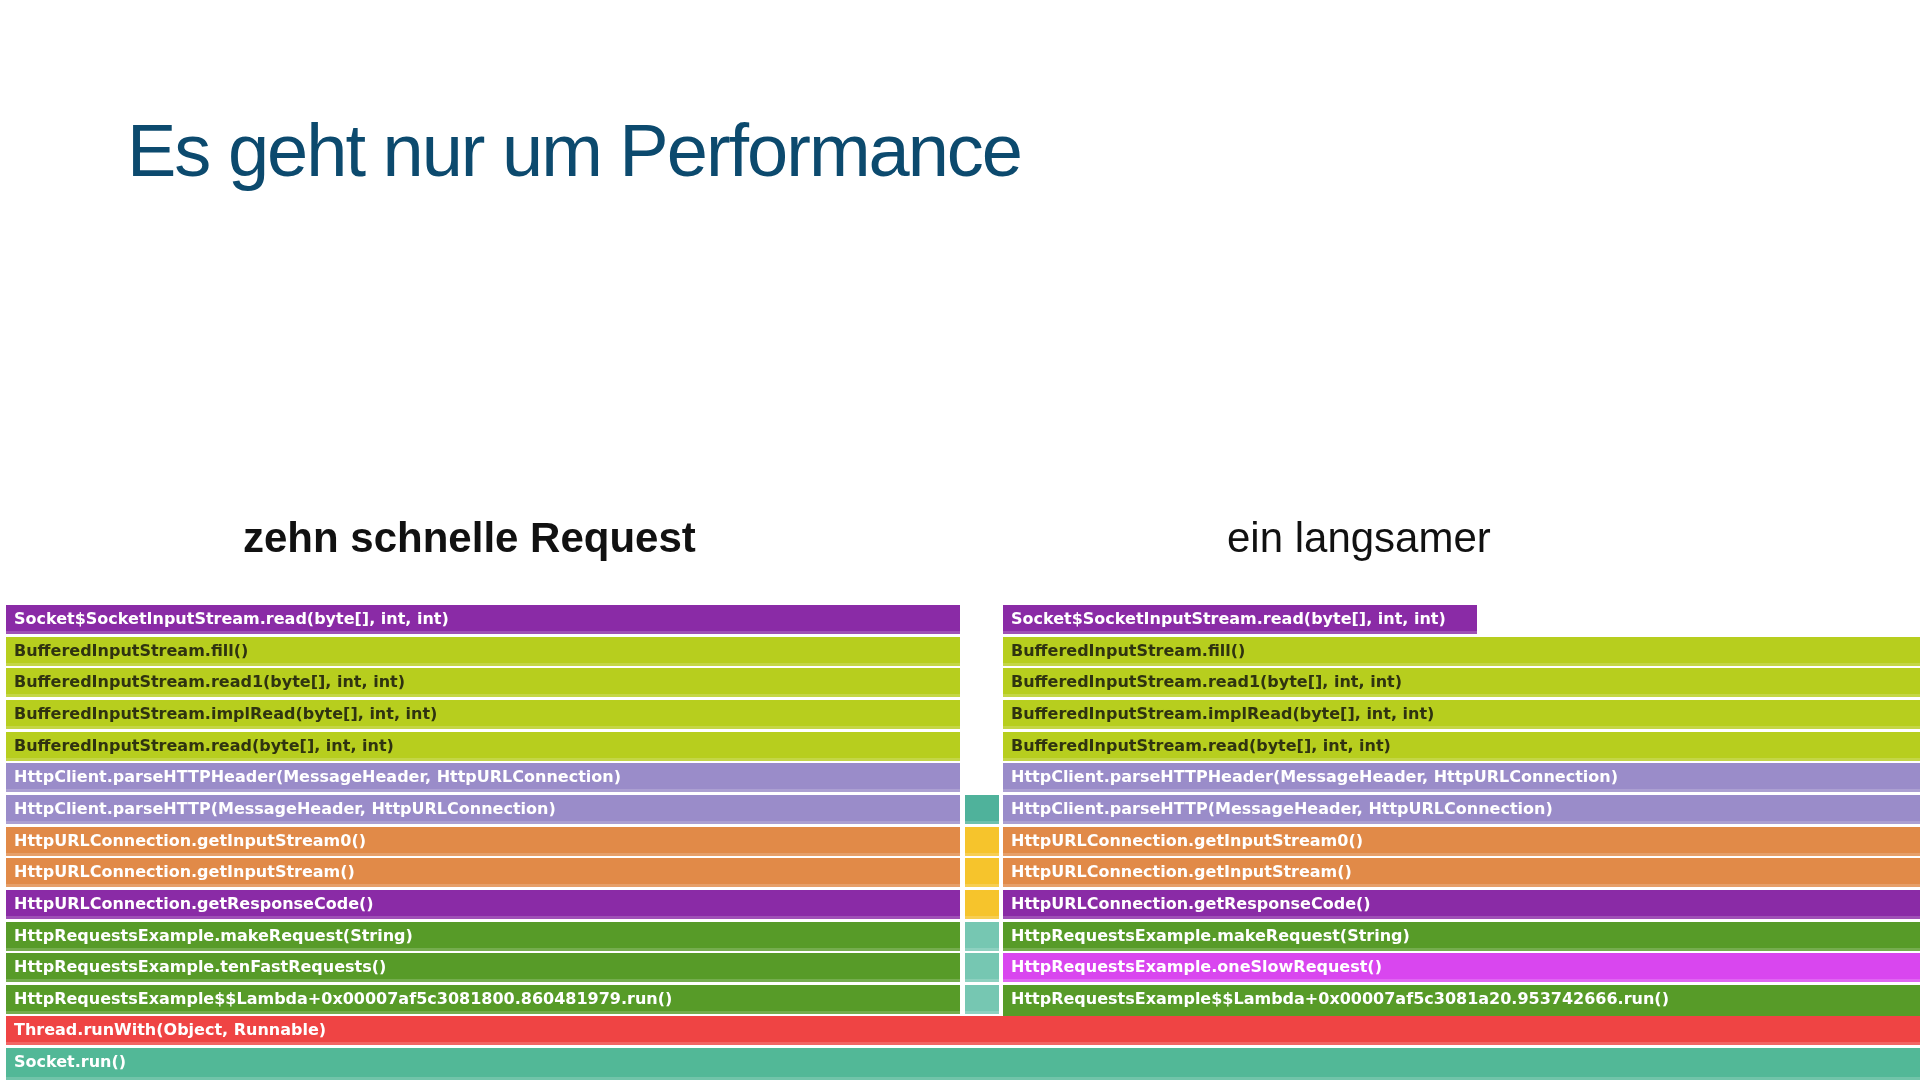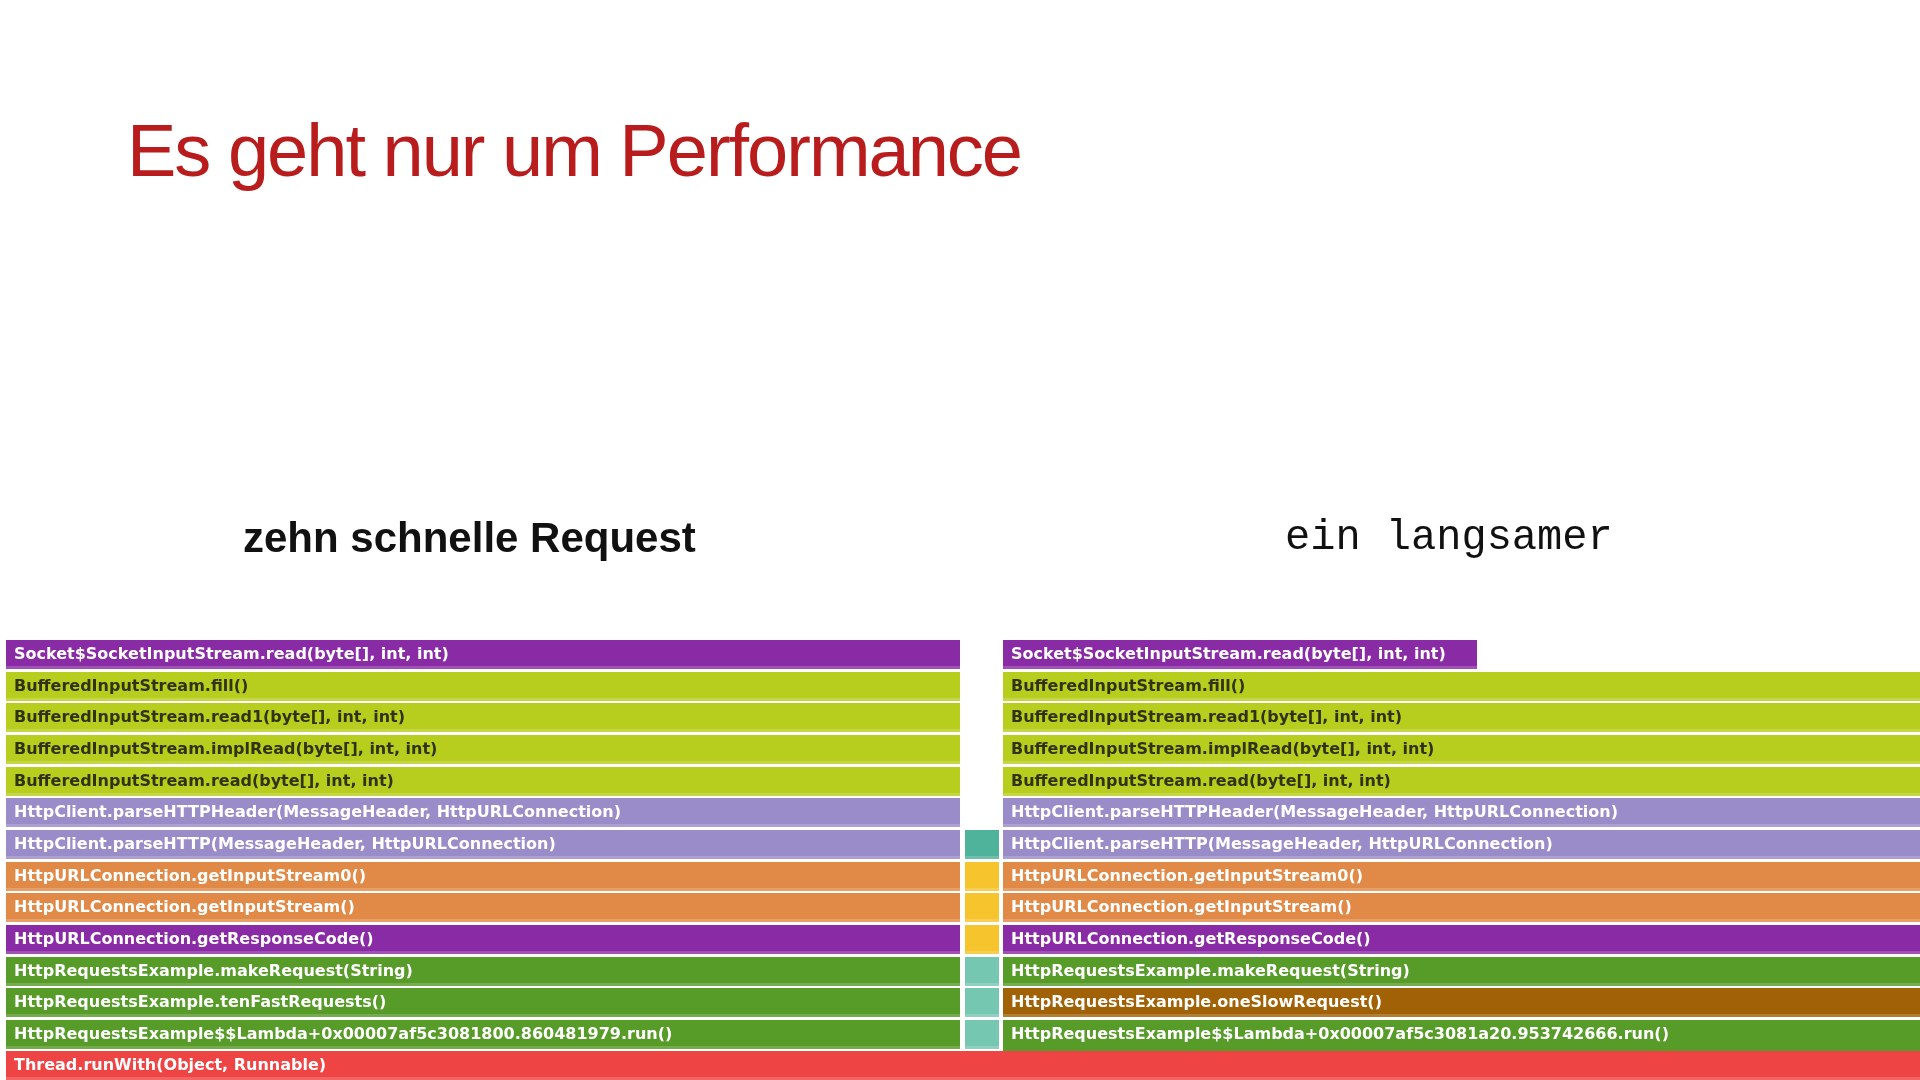--- a/index.html
+++ b/index.html
@@ -16,49 +16,48 @@
     width: 1920px;
     height: 1080px;
     background: #ffffff;
   }
   .slide-title {
     position: absolute;
     left: 127px;
     top: 108px;
     font-size: 74px;
     letter-spacing: -2px;
-    color: #b91c1c;
+    color: #0c4a6e;
     font-weight: 500;
     white-space: nowrap;
   }
   .col-label {
     position: absolute;
     top: 514px;
     font-size: 42px;
     color: #111111;
     white-space: nowrap;
   }
   .col-label.left  { left: 243px; font-weight: bold; }
-  .col-label.right { left: 1285px; font-family: Liberation Mono, monospace; }
+  .col-label.right { left: 1227px; }
 
   .flame {
     position: absolute;
     left: 0;
     top: 605px;
     width: 1920px;
     height: 475px;
   }
   .fcell {
     position: absolute;
     height: 29px;
     box-sizing: border-box;
     box-shadow: inset 0 -3px 0 rgba(255,255,255,0.18);
     overflow: hidden;
     white-space: nowrap;
-    margin-top: 35px;
   }
   .fcell span {
     display: inline-block;
     padding-left: 8px;
     font-family: "DejaVu Sans", "Liberation Sans", sans-serif;
     font-size: 16px;
     font-weight: bold;
     line-height: 28px;
   }
   .t-light span { color: #ffffff; }
@@ -103,20 +102,20 @@
       <div class="fcell cell-mid" style="top: 253px; height: 29px; background: rgb(246, 196, 44);"></div>
       <div class="fcell cell-right t-light" style="top: 253px; height: 29px; background: rgb(225, 138, 72);"><span>HttpURLConnection.getInputStream()</span></div>
       <div class="fcell cell-left t-light" style="top: 285px; height: 29px; background: rgb(138, 43, 166);"><span>HttpURLConnection.getResponseCode()</span></div>
       <div class="fcell cell-mid" style="top: 285px; height: 29px; background: rgb(246, 196, 44);"></div>
       <div class="fcell cell-right t-light" style="top: 285px; height: 29px; background: rgb(138, 43, 166);"><span>HttpURLConnection.getResponseCode()</span></div>
       <div class="fcell cell-left t-light" style="top: 317px; height: 29px; background: rgb(87, 155, 40);"><span>HttpRequestsExample.makeRequest(String)</span></div>
       <div class="fcell cell-mid" style="top: 317px; height: 29px; background: rgb(118, 199, 178);"></div>
       <div class="fcell cell-right t-light" style="top: 317px; height: 29px; background: rgb(87, 155, 40);"><span>HttpRequestsExample.makeRequest(String)</span></div>
       <div class="fcell cell-left t-light" style="top: 348px; height: 29px; background: rgb(87, 155, 40);"><span>HttpRequestsExample.tenFastRequests()</span></div>
       <div class="fcell cell-mid" style="top: 348px; height: 29px; background: rgb(118, 199, 178);"></div>
-      <div class="fcell cell-right t-light" style="top: 348px; height: 29px; background: #a16207;"><span>HttpRequestsExample.oneSlowRequest()</span></div>
+      <div class="fcell cell-right t-light" style="top: 348px; height: 29px; background: #d946ef;"><span>HttpRequestsExample.oneSlowRequest()</span></div>
       <div class="fcell cell-left t-light" style="top: 380px; height: 29px; background: rgb(87, 155, 40);"><span>HttpRequestsExample$$Lambda+0x00007af5c3081800.860481979.run()</span></div>
       <div class="fcell cell-mid" style="top: 380px; height: 29px; background: rgb(118, 199, 178);"></div>
       <div class="fcell cell-right t-light" style="top: 380px; height: 36px; background: rgb(87, 155, 40);"><span>HttpRequestsExample$$Lambda+0x00007af5c3081a20.953742666.run()</span></div>
       <div class="fcell cell-full t-light" style="top: 411px; height: 29px; background: #ef4444;"><span>Thread.runWith(Object, Runnable)</span></div>
       <div class="fcell cell-full t-light" style="top: 443px; height: 32px; background: rgb(82, 184, 151);"><span>Socket.run()</span></div>
     </div>
 </div>
 
 </body></html>

